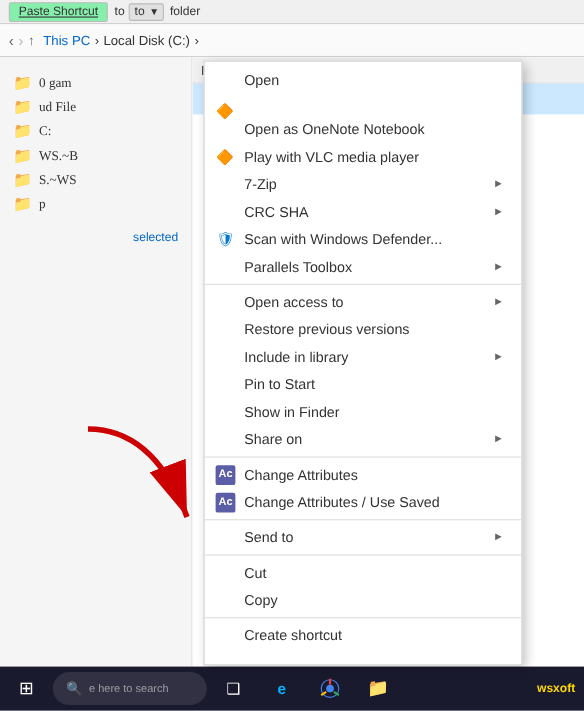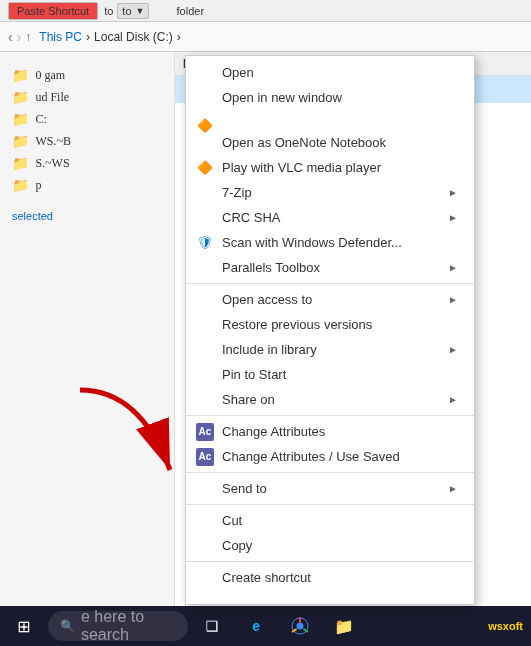--- a/index.html
+++ b/index.html
@@ -30,26 +30,27 @@
       display: flex;
       align-items: center;
       padding: 0 8px;
       font-size: 11px;
       color: #333;
     }
 
     .toolbar-btn {
       padding: 2px 8px;
       margin-right: 2px;
-      background: #ef4444;
+      background: #86efac;
       border: 1px solid #bbb;
       border-radius: 2px;
       font-size: 11px;
       color: #333;
       cursor: pointer;
+      text-decoration: underline;
     }
 
     
     .address-bar {
       position: absolute;
       top: 22px; left: 0; right: 0;
       height: 30px;
       background: #fafafa;
       border-bottom: 1px solid #ccc;
       display: flex;
@@ -261,21 +262,21 @@
 <div class="explorer-bg"></div>
 
 <div class="toolbar">
   <button class="toolbar-btn">Paste Shortcut</button>
   <span style="margin: 0 4px;">to</span>
   <div style="display:flex;align-items:center;gap:2px;">
     <span style="background:#e1e1e1;border:1px solid #bbb;padding:1px 16px 1px 4px;border-radius:2px;font-size:11px;position:relative;">
       <span>to</span>
       <span style="position:absolute;right:3px;top:2px;font-size:9px;">▼</span>
     </span>
-    <span style="margin-left:26px;">folder</span>
+    <span style="margin-left:4px;">folder</span>
   </div>
 </div>
 
 <div class="address-bar">
   <span style="margin-right:4px;color:#666;font-size:14px;">‹</span>
   <span style="margin-right:4px;color:#bbb;font-size:14px;">›</span>
   <span style="margin-right:8px;color:#666;font-size:12px;">↑</span>
   <div class="address-path">
     <span class="addr-this-pc">This PC</span>
     <span class="addr-sep">›</span>
@@ -304,44 +305,40 @@
     </div>
     <div class="sidebar-item">
       <span style="color:#e6b800;font-size:14px;">📁</span>
       <span class="sidebar-label">S.~WS</span>
     </div>
     <div class="sidebar-item">
       <span style="color:#e6b800;font-size:14px;">📁</span>
       <span class="sidebar-label">p</span>
     </div>
   </div>
-  <div style="padding: 6px 12px; font-size:11px; color:#0066cc; margin-top: 8px;">selected</div>
+  <div style="padding: 6px 12px; font-size:11px; color:#0066cc; margin-top: 8px; text-align: right;">selected</div>
 </div>
 
 <div class="main-content">
   <div class="column-header">
     <span>Name</span>
   </div>
   <div class="file-item selected-row">
     <span style="color:#e6b800;font-size:16px;">📁</span>
     <span class="file-name">Encrypt</span>
   </div>
 </div>
 
 <div class="context-menu">
 
   <div class="ctx-item">
     <span class="ctx-icon"></span>
     <span>Open</span>
   </div>
 
-  <div class="ctx-item">
-    <span class="ctx-icon"></span>
-    <span>Open in new window</span>
-  </div>
 
   <div class="ctx-item">
     <span class="ctx-icon"></span>
   </div>
 
   <div class="ctx-item">
     <span class="ctx-icon" style="font-size:13px;">🔶</span>
   </div>
 
   <div class="ctx-item">
@@ -393,20 +390,24 @@
     <span class="ctx-icon"></span>
     <span>Include in library</span>
     <span class="ctx-arrow">►</span>
   </div>
 
   <div class="ctx-item">
     <span class="ctx-icon"></span>
     <span>Pin to Start</span>
   </div>
 
+  <div class="ctx-item">
+    <span class="ctx-icon"></span>
+    <span>Show in Finder</span>
+  </div>
 
   <div class="ctx-item">
     <span class="ctx-icon"></span>
     <span>Share on</span>
     <span class="ctx-arrow">►</span>
   </div>
   <div class="ctx-separator"></div>
 
   <div class="ctx-item">
     <span class="ctx-icon" style="font-size:10px;background:#5b5ea6;color:white;padding:1px 2px;border-radius:2px;font-weight:bold;">Ac</span>
@@ -459,21 +460,21 @@
     <path d="M 20 10 Q 80 10 110 90" stroke="#cc0000" stroke-width="5" fill="none" marker-end="url(#arrowhead)"></path>
   </svg>
 </div>
 
 <div class="taskbar">
   <div class="taskbar-start">
     <span style="font-size:16px;">⊞</span>
   </div>
   <div class="taskbar-search">
     <span style="font-size:12px;">🔍</span>
-    <span style="color:rgba(255,255,255,0.5);font-size:16px;">e here to search</span>
+    <span style="color:rgba(255,255,255,0.5);font-size:10px;">e here to search</span>
   </div>
   <div class="taskbar-btn">
     <span style="font-size:14px;color:white;">❑</span>
   </div>
   <div class="taskbar-btn">
     <span style="font-size:14px;color:#00b4ff;font-weight:bold;">e</span>
   </div>
   <div class="taskbar-btn">
     <svg width="20" height="20" viewBox="0 0 20 20">
       <circle cx="10" cy="10" r="8" fill="none" stroke="#4285f4" stroke-width="1"></circle>

